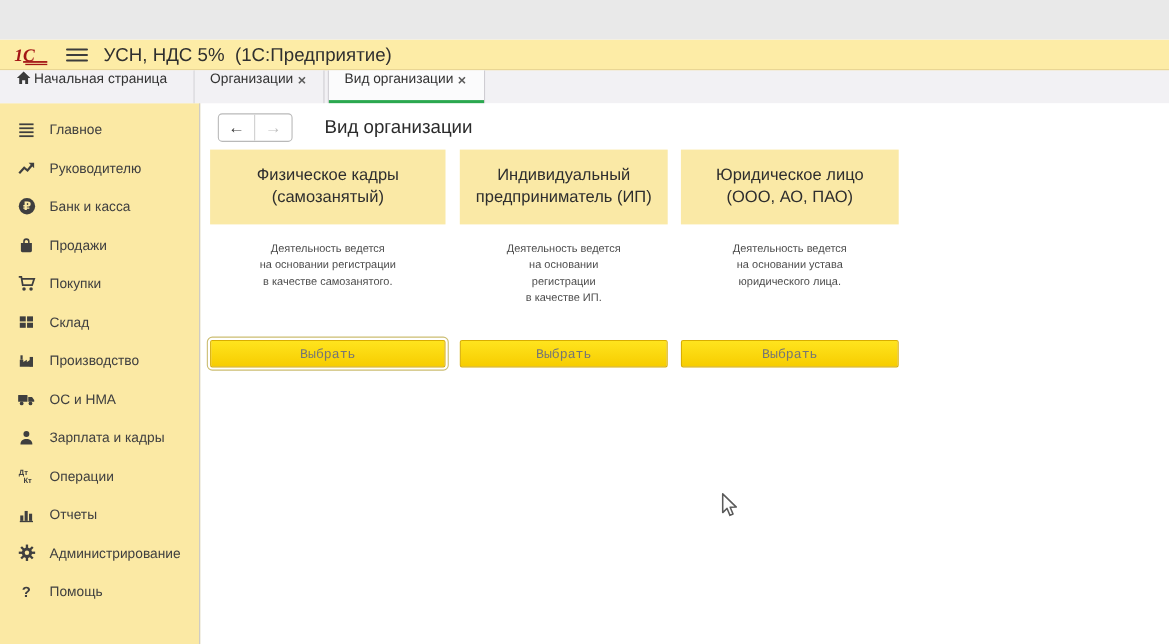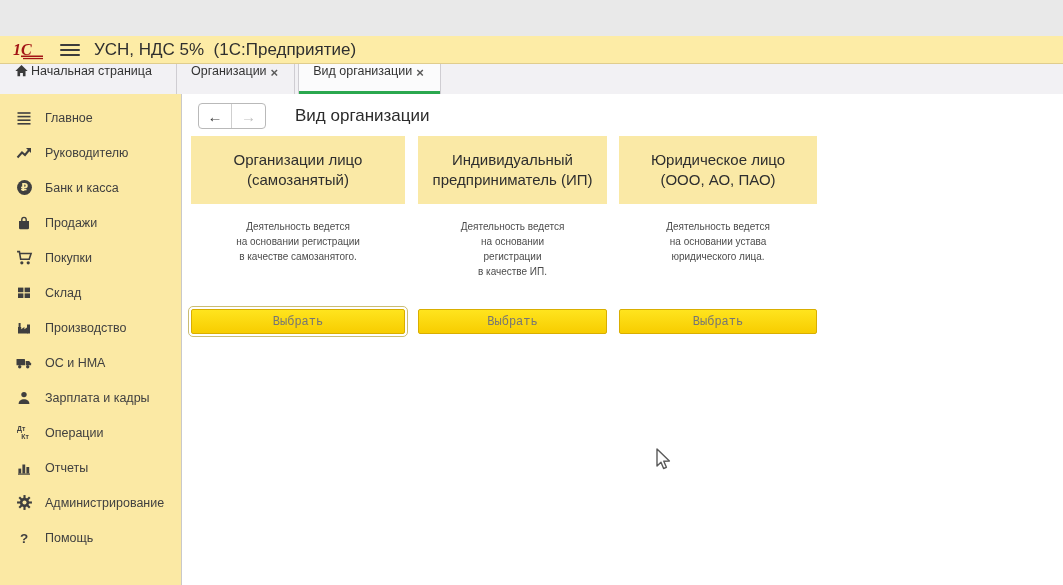--- a/index.html
+++ b/index.html
@@ -273,21 +273,21 @@
   <div class="content">
 
     <div class="navgroup">
       <div class="navbtn back">←</div>
       <div class="navbtn fwd">→</div>
     </div>
 
     <div class="page-title">Вид организации</div>
 
     <div class="col col1">
-      <div class="card-head">Организации лицо
+      <div class="card-head">Физическое кадры
 (самозанятый)</div>
       <div class="card-desc">Деятельность ведется
 на основании регистрации
 в качестве самозанятого.</div>
       <button class="choose-btn focused">Выбрать</button>
     </div>
 
     <div class="col col2">
       <div class="card-head">Индивидуальный
 предприниматель (ИП)</div>

